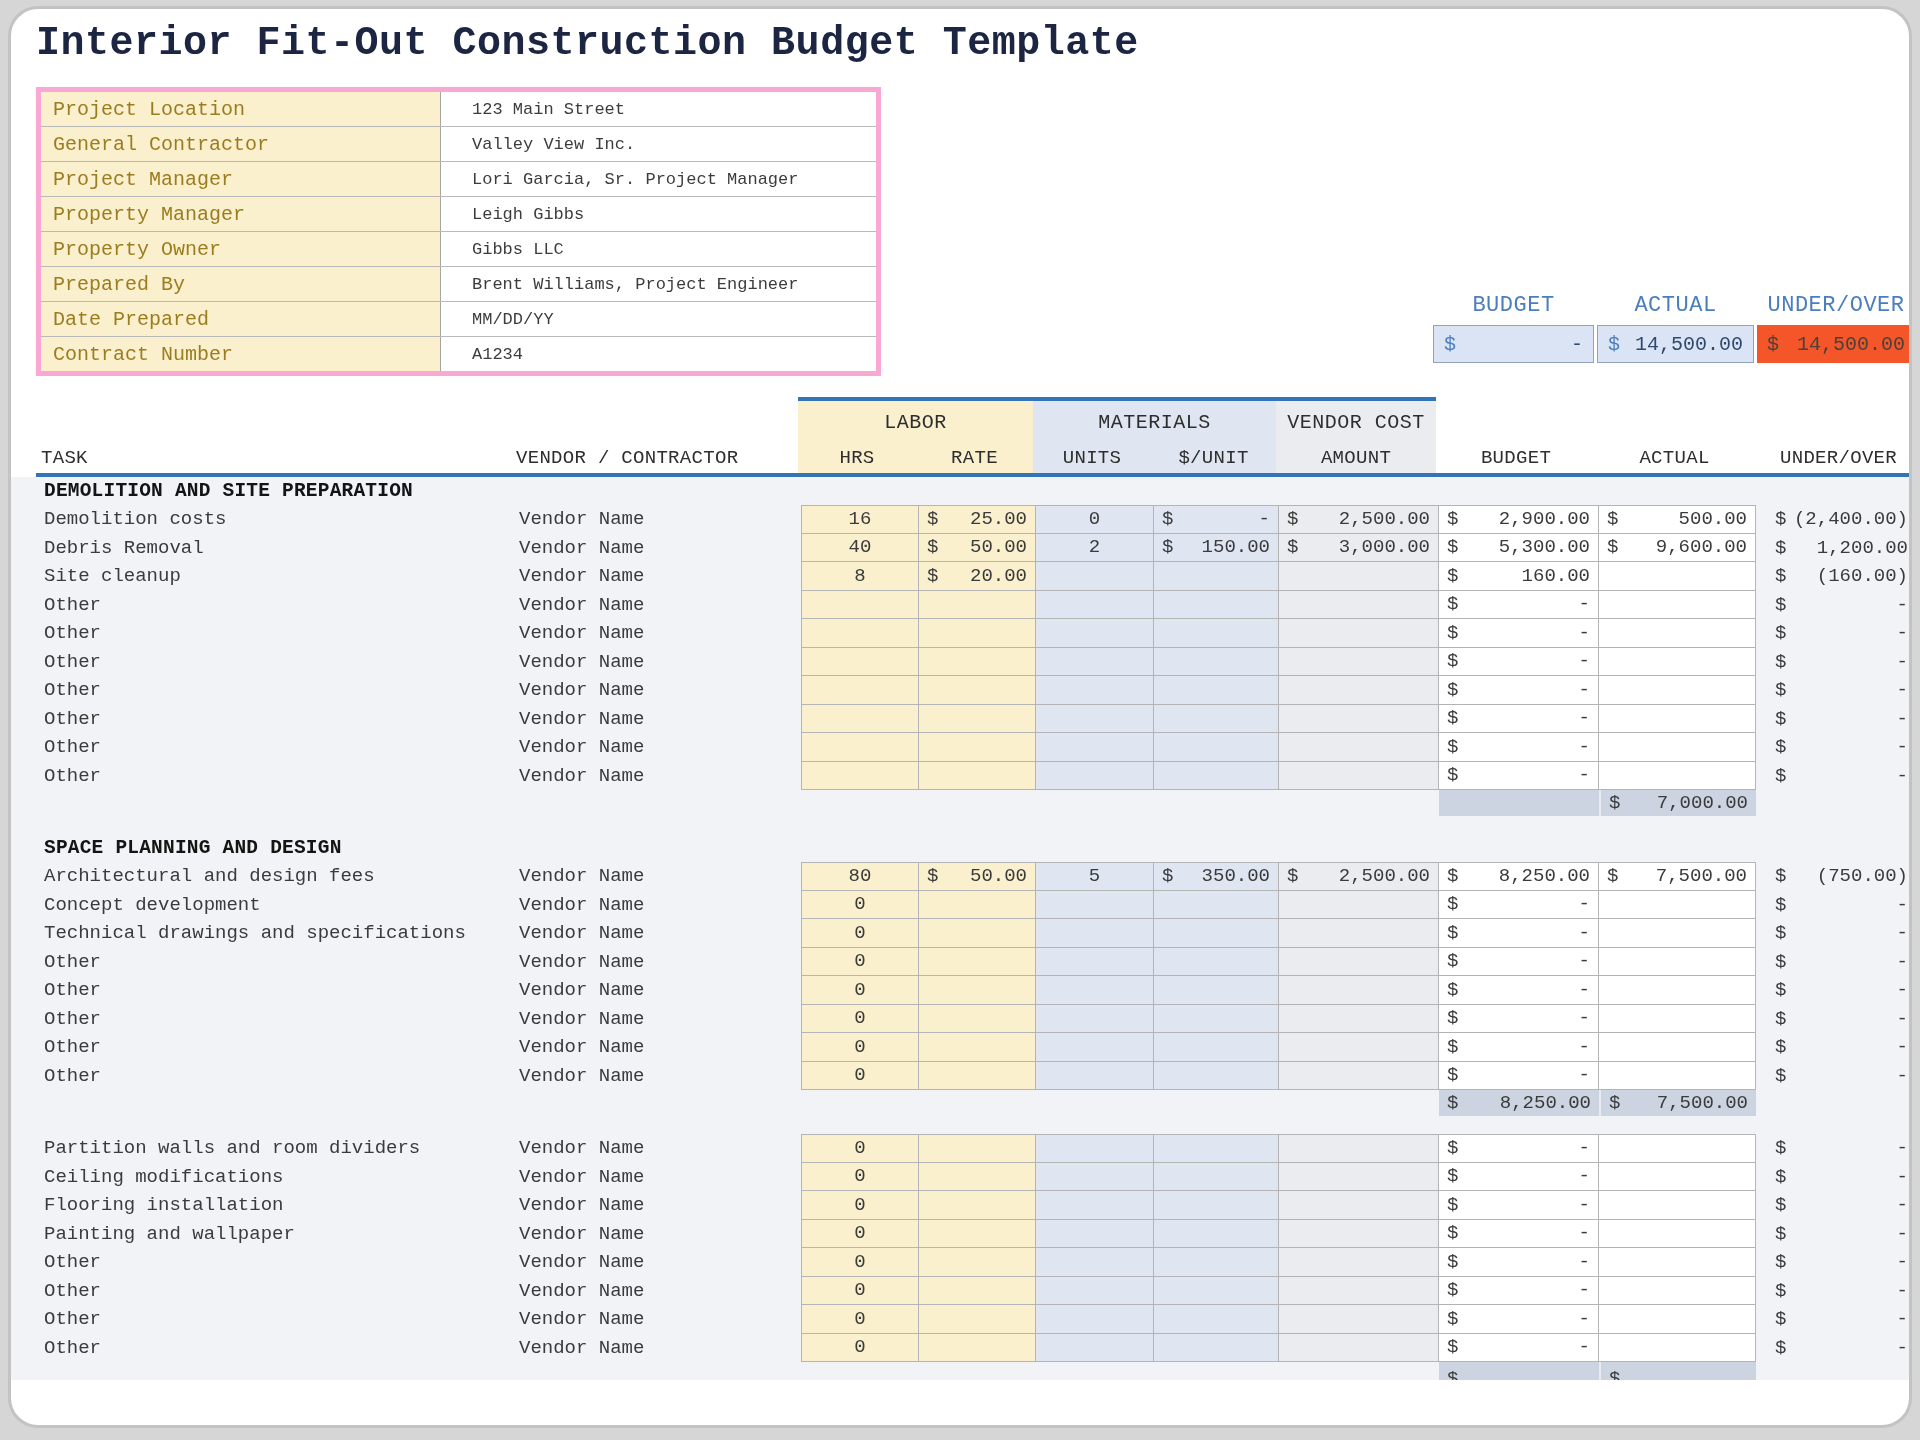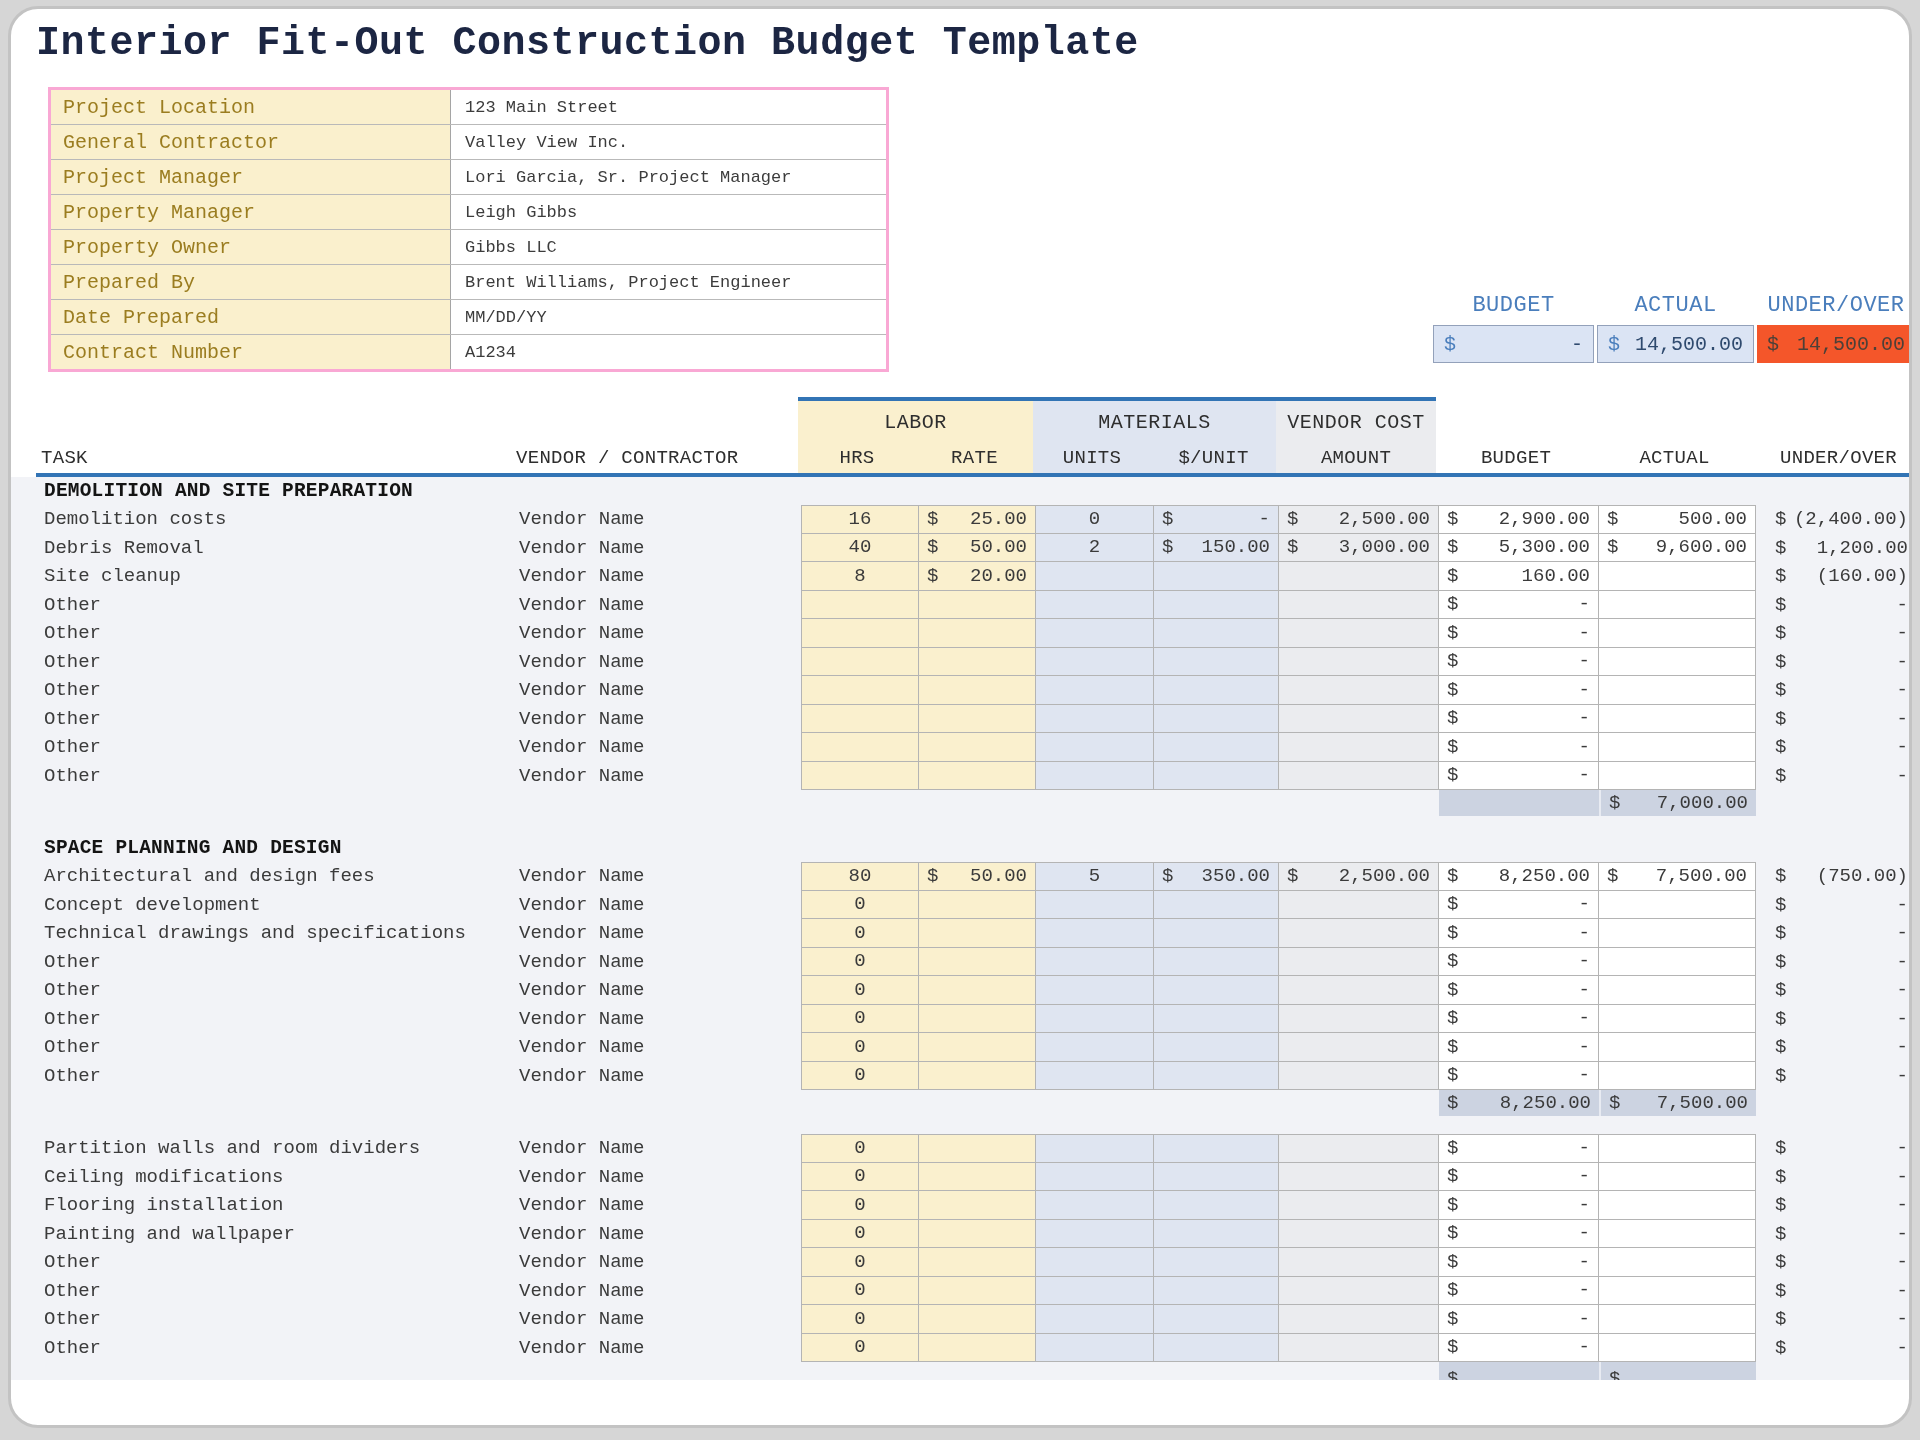--- a/index.html
+++ b/index.html
@@ -11,29 +11,29 @@
     position:absolute;left:8px;top:6px;right:8px;bottom:12px;
     background:#ffffff;border:3px solid #c3c3c3;border-radius:30px;overflow:hidden;font-family:Liberation Mono, monospace;
   }
   
   .title{
     position:absolute;left:25px;top:12px;font-size:40px;font-weight:bold;
     color:#1c2643;letter-spacing:.5px;
   }
   
   .info{
-    position:absolute;left:25px;top:78px;width:835px;border:3px solid #f9a8d4;margin-left:12px;
+    position:absolute;left:25px;top:78px;width:835px;border:5px solid #f9a8d4;
   }
   .irow{display:grid;grid-template-columns:400px 435px;height:34px;border-top:1px solid #b9b9b9;}
   .irow:first-child{border-top:none;}
   .ilabel{
     background:#faf0cd;color:#9b7d20;font-size:20px;display:flex;align-items:center;
     padding-left:12px;border-right:1px solid #a5a5a5;
   }
-  .ivalue{color:#3c3c3c;font-size:17px;display:flex;align-items:center;padding-left:14px;background:#fff;}
+  .ivalue{color:#3c3c3c;font-size:17px;display:flex;align-items:center;padding-left:31px;background:#fff;}
   
   .sum-heads{position:absolute;top:284px;left:0;width:100%;height:28px;}
   .sum-head{position:absolute;color:#4a7ebc;font-size:22px;text-align:center;letter-spacing:.5px;}
   .sh-budget{left:1422px;width:161px;}
   .sh-actual{left:1586px;width:157px;}
   .sh-uo{left:1746px;width:158px;}
   .sum-cells{position:absolute;top:316px;left:0;width:100%;height:40px;}
   .sum-cell{
     position:absolute;height:38px;display:flex;justify-content:space-between;align-items:center;
     padding:0 10px;font-size:20px;box-sizing:border-box;

